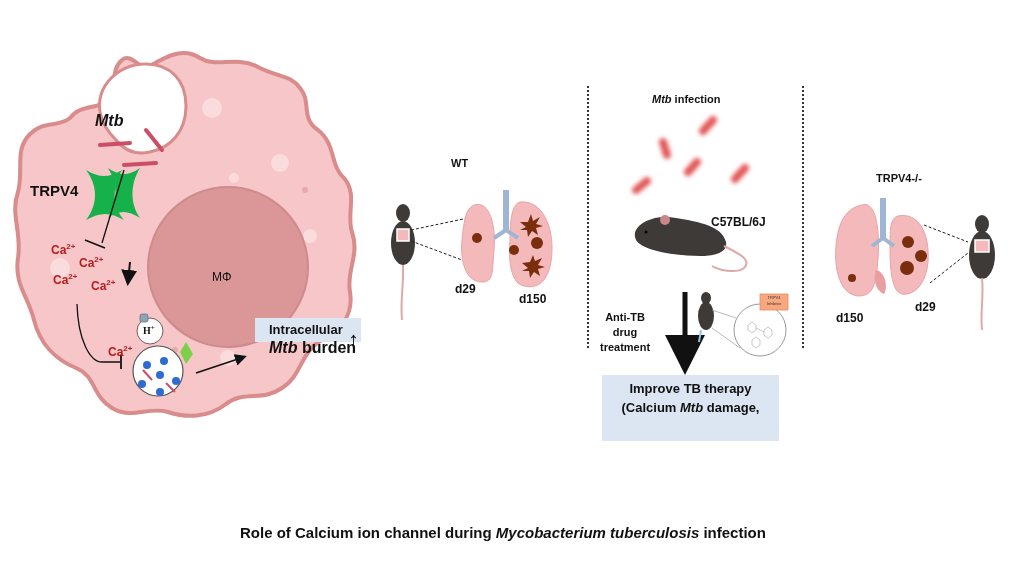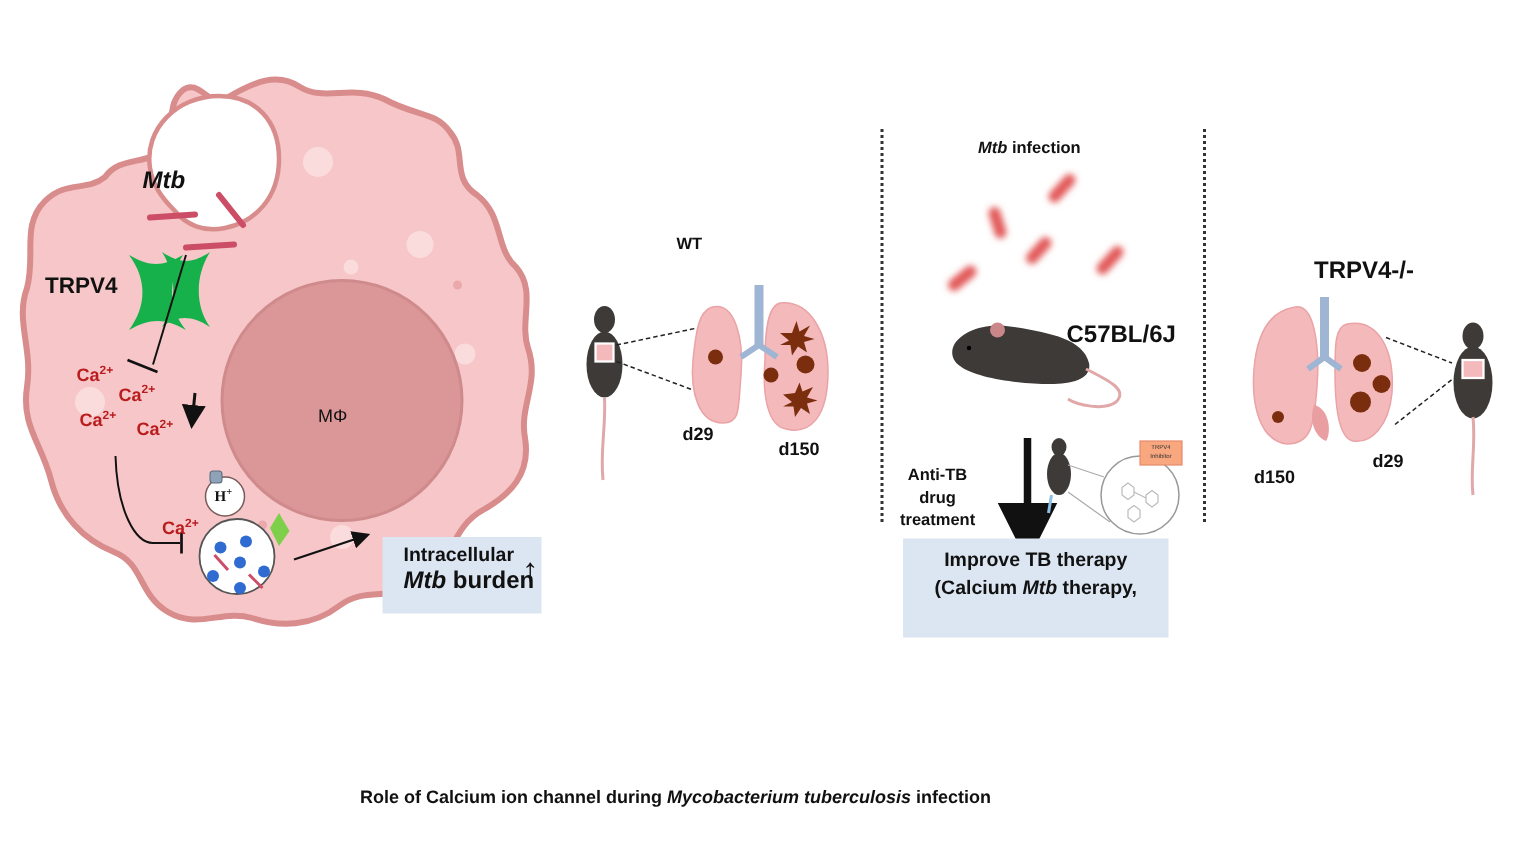--- a/index.html
+++ b/index.html
@@ -155,45 +155,45 @@
 <div class="lbl b" style="left:30px;top:182px;font-size:15px;">TRPV4</div>
 <div class="lbl" style="left:212px;top:257px;font-size:12px;margin-top:13px;">MΦ</div>
 
 <div class="ca" style="left:51px;top:242px;"><span>Ca</span><sup>2+</sup></div>
 <div class="ca" style="left:79px;top:255px;"><span>Ca</span><sup>2+</sup></div>
 <div class="ca" style="left:53px;top:272px;"><span>Ca</span><sup>2+</sup></div>
 <div class="ca" style="left:91px;top:278px;"><span>Ca</span><sup>2+</sup></div>
 <div class="ca" style="left:108px;top:344px;"><span>Ca</span><sup>2+</sup></div>
 <div class="lbl b" style="left:143px;top:324px;font-size:10px;font-family:'Liberation Serif',serif;"><span>H</span><sup style="font-size:7px;">+</sup></div>
 
-<div class="box" style="left:255px;top:318px;width:106px;height:51px;margin-top:40px;">
+<div class="box" style="left:255px;top:318px;width:106px;height:24px;">
   <div class="lbl b" style="left:14px;top:4px;font-size:13px;">Intracellular</div>
   <div class="lbl b" style="left:14px;top:21px;font-size:16px;"><span class="i">Mtb</span><span> burden</span></div>
   <div class="lbl b" style="left:93px;top:5px;font-size:22px;line-height:34px;">↑</div>
 </div>
 
 <div class="lbl b" style="left:451px;top:157px;font-size:11px;">WT</div>
 <div class="lbl b" style="left:455px;top:282px;font-size:12px;">d29</div>
 <div class="lbl b" style="left:519px;top:292px;font-size:12px;">d150</div>
 
 <div class="lbl b" style="left:652px;top:93px;font-size:11px;"><span class="i">Mtb</span><span> infection</span></div>
-<div class="lbl b" style="left:711px;top:215px;font-size:16px;">C57BL/6J</div>
+<div class="lbl b" style="left:711px;top:215px;font-size:12px;">C57BL/6J</div>
 <div class="lbl b" style="left:600px;top:310px;font-size:11px;text-align:center;width:50px;line-height:15px;">
   <div>Anti-TB</div>
   <div>drug</div>
   <div>treatment</div>
 </div>
 <div class="lbl" style="left:760px;top:295px;width:28px;font-size:4px;line-height:6px;text-align:center;color:#333;">
   <div>TRPV4</div>
   <div>Inhibitor</div>
 </div>
-<div class="box" style="left:602px;top:359px;width:177px;height:66px;">
+<div class="box" style="left:602px;top:375px;width:177px;height:66px;">
   <div class="lbl b" style="left:0;top:4px;width:177px;text-align:center;font-size:13px;line-height:19px;">
     <div>Improve TB therapy</div>
-    <div><span>(Calcium </span><span class="i">Mtb</span><span> therapy,</span></div>
+    <div><span>(Calcium </span><span class="i">Mtb</span><span> damage,</span></div>
   </div>
 </div>
 
-<div class="lbl b" style="left:876px;top:172px;font-size:16px;">TRPV4-/-</div>
+<div class="lbl b" style="left:876px;top:172px;font-size:11px;">TRPV4-/-</div>
 <div class="lbl b" style="left:836px;top:311px;font-size:12px;">d150</div>
 <div class="lbl b" style="left:915px;top:300px;font-size:12px;">d29</div>
 
-<div class="lbl b" style="left:240px;top:524px;font-size:12px;"><span>Role of Calcium ion channel during </span><span class="i">Mycobacterium tuberculosis</span><span> infection</span></div>
+<div class="lbl b" style="left:240px;top:524px;font-size:15px;"><span>Role of Calcium ion channel during </span><span class="i">Mycobacterium tuberculosis</span><span> infection</span></div>
 
 </body></html>

